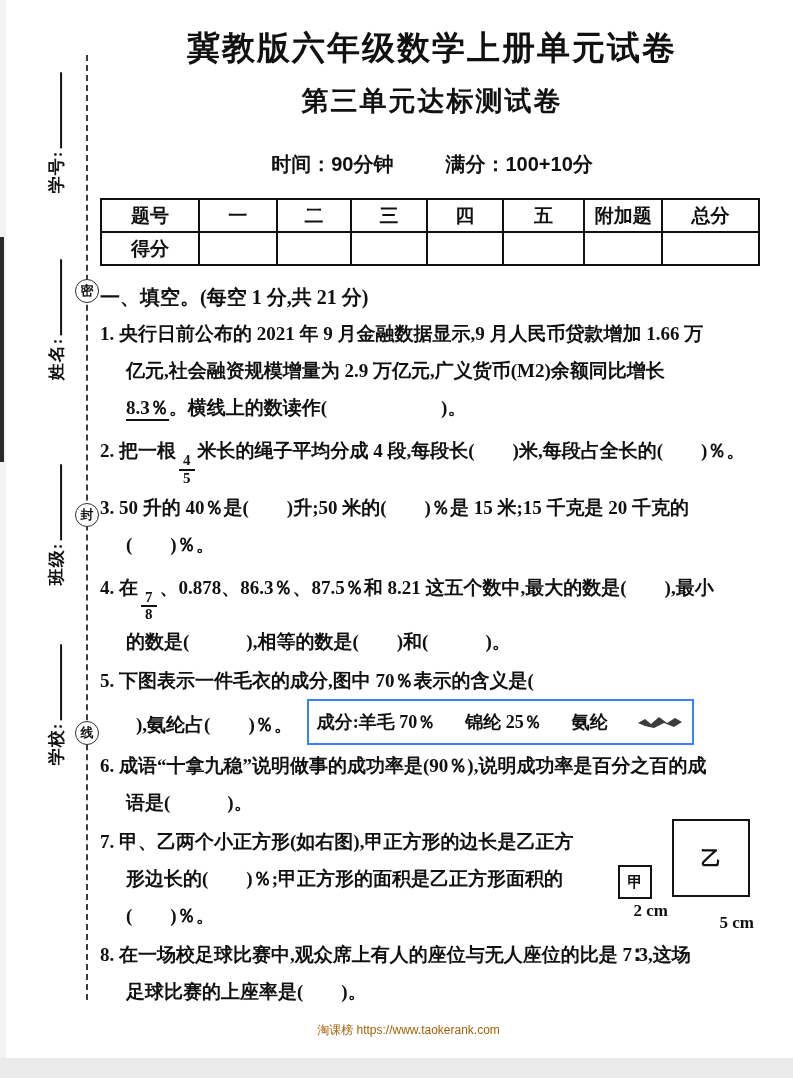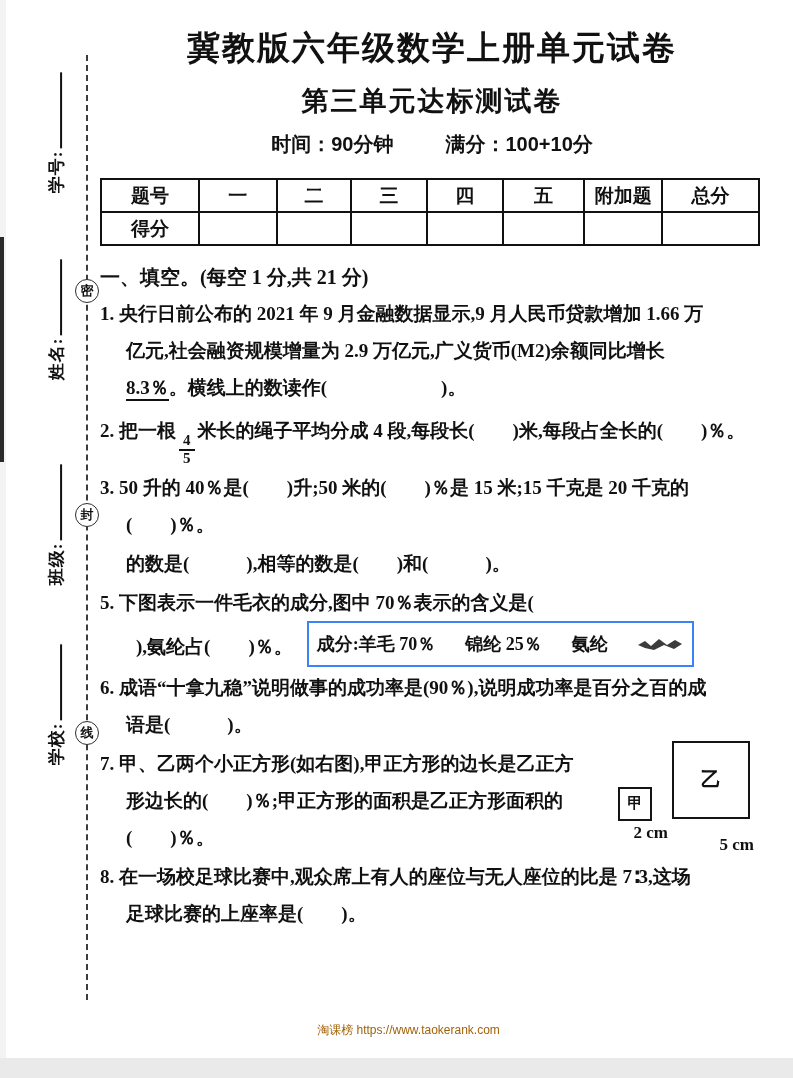--- a/index.html
+++ b/index.html
@@ -44,21 +44,21 @@
 
   .title {
     font-family:"Liberation Sans","DejaVu Sans",sans-serif;
     font-weight:900; font-size:33px; text-align:center; letter-spacing:2px;
   }
   .subtitle {
     font-family:"Liberation Sans","DejaVu Sans",sans-serif;
     font-weight:900; font-size:27px; text-align:center; margin-top:12px; letter-spacing:2px;
   }
   .meta {
-    display:flex; justify-content:center; gap:52px; margin-top:12px;
+    display:flex; justify-content:center; gap:52px; margin-top:32px;
     font-family:"Liberation Sans","DejaVu Sans",sans-serif;
     font-weight:bold; font-size:20px;text-align:right;
   }
 
   table.score {
     width:660px; margin-top:20px; border-collapse:collapse;
     font-weight:bold; font-size:19px; text-align:center;
   }
   table.score td { border:2px solid #111; height:33px; padding:0 2px;margin-top:8px; }
 
@@ -190,20 +190,24 @@
             <span class="den">5</span>
           </span><span>米长的绳子平均分成 4 段,每段长(　　)米,每段占全长的(　　)％。</span></div>
     </div>
 
     <div class="q">
       <div class="qline">3. 50 升的 40％是(　　)升;50 米的(　　)％是 15 米;15 千克是 20 千克的</div>
       <div class="qline cont">(　　)％。</div>
     </div>
 
     <div class="q">
+      <div class="qline frac-line"><span>4. 在</span><span class="frac">
+            <span class="num">7</span>
+            <span class="den">8</span>
+          </span><span>、0.878、86.3％、87.5％和 8.21 这五个数中,最大的数是(　　),最小</span></div>
       <div class="qline cont">的数是(　　　),相等的数是(　　)和(　　　)。</div>
     </div>
 
     <div class="q">
       <div class="qline">5. 下图表示一件毛衣的成分,图中 70％表示的含义是(</div>
       <div class="q5-row">
         <span class="lead">),氨纶占(　　)％。</span>
         <span class="comp-box">
           <span>成分:羊毛 70％</span>
           <span>锦纶 25％</span>

